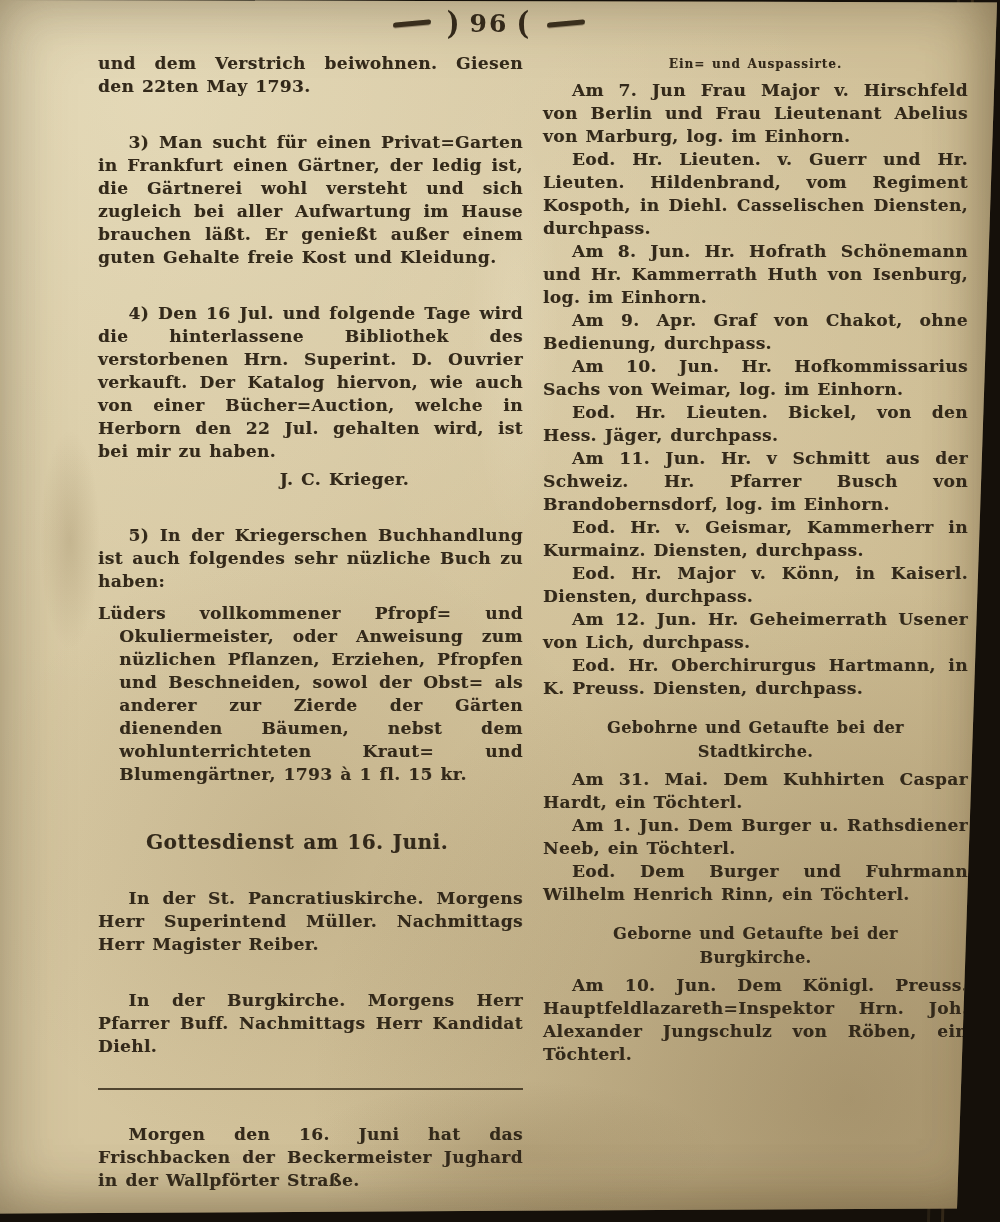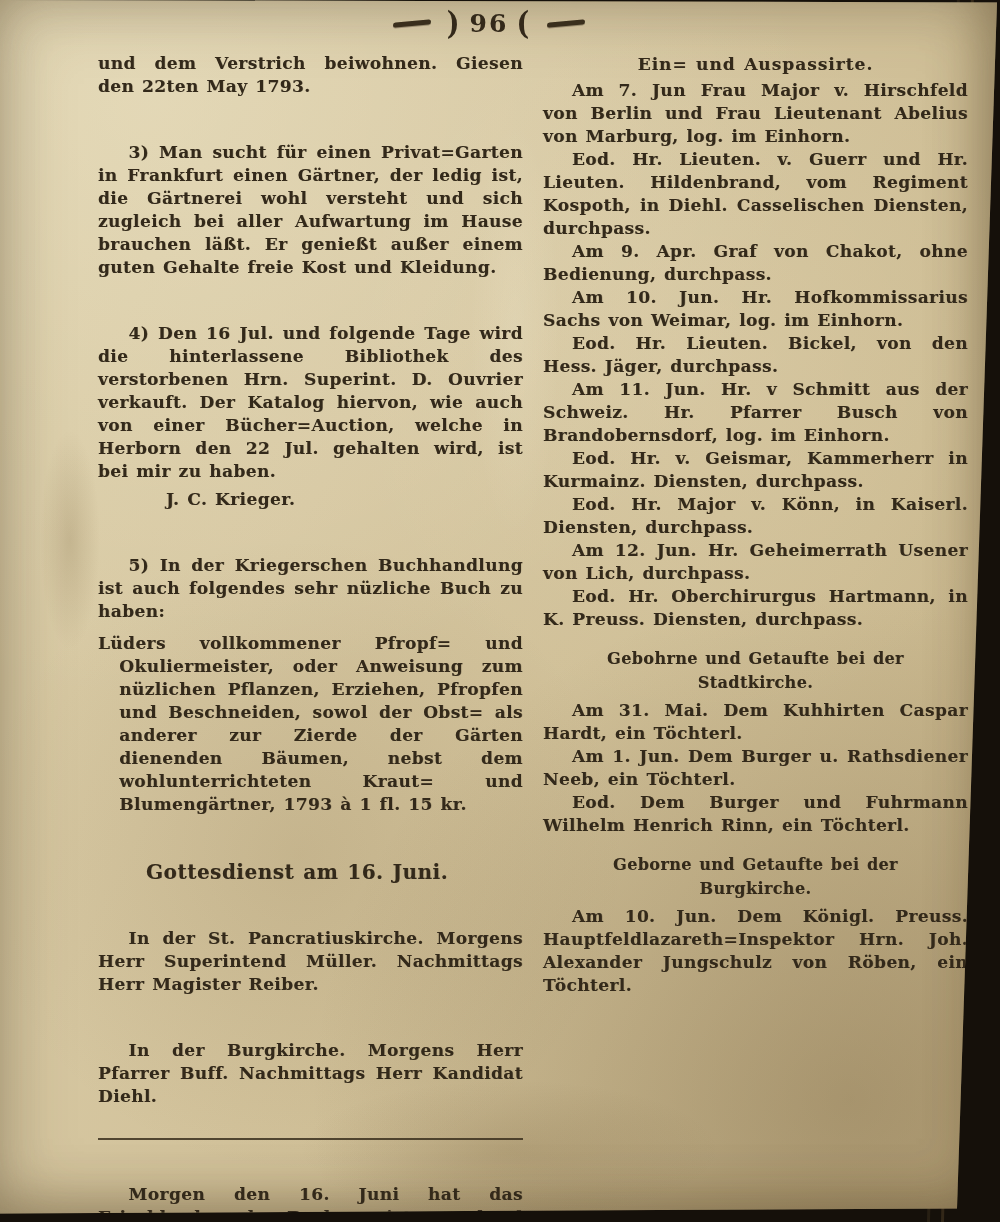--- a/index.html
+++ b/index.html
@@ -54,40 +54,40 @@
   }
   .col{
     width:425px;
     font-size:17px;font-weight:700;line-height:23px;
     letter-spacing:.4px;word-spacing:1.5px;
     text-align:justify;
     text-shadow:.4px .4px 0 rgba(46,37,22,.35);
   }
   .col p{margin:0;}
   p.cont{text-indent:0;}
-  p.ad{text-indent:1.8em;margin-top:43px;}
+  p.ad{text-indent:1.8em;margin-top:33px;}
   p.entry{text-indent:1.7em;margin-top:0;}
-  p.signature{margin-top:5px;text-align:left;padding-left:4em;}
+  p.signature{margin-top:5px;text-align:center;padding-left:4em;}
   p.book{
     margin-top:9px;
     padding-left:1.25em;text-indent:-1.25em;
   }
   h3.subheading{
     margin:44px 0 0 0;
     font-size:20px;line-height:24px;font-weight:700;
     text-indent:2.4em;text-align:left;letter-spacing:.5px;
   }
   h4.section-heading{
     margin:16px 0 4px 0;
     font-size:16px;line-height:24px;font-weight:700;
     text-align:center;padding:0 1.4em;letter-spacing:.4px;
   }
   h3.col-heading{
     margin:0 0 3px 0;
-    font-size:17px;line-height:24px;font-weight:700;
+    font-size:12px;line-height:24px;font-weight:700;
     text-align:center;letter-spacing:1px;
   }
   .rule{
     border:none;height:2px;background:#3a2f1d;
     margin:30px 0 14px 0;opacity:.85;
   }
   .stain{position:absolute;border-radius:50%;pointer-events:none;}
   .stain.s1{left:40px;top:430px;width:60px;height:220px;background:radial-gradient(closest-side,rgba(100,76,38,.18),transparent);}
   .stain.s2{left:470px;top:120px;width:90px;height:420px;background:radial-gradient(closest-side,rgba(255,250,230,.15),transparent);}
   .stain.s3{left:300px;top:1080px;width:420px;height:140px;background:radial-gradient(closest-side,rgba(96,72,36,.16),transparent);}
@@ -129,20 +129,21 @@
         <p class="ad">In der St. Pancratiuskirche. Morgens Herr Superintend Müller. Nachmittags Herr Magister Reiber.</p>
         <p class="ad">In der Burgkirche. Morgens Herr Pfarrer Buff. Nachmittags Herr Kandidat Diehl.</p>
         <hr class="rule">
         <p class="ad">Morgen den 16. Juni hat das Frischbacken der Beckermeister Jughard in der Wallpförter Straße.</p>
       </div>
 
       <div class="col col-right">
         <h3 class="col-heading">Ein= und Auspassirte.</h3>
         <p class="entry">Am 7. Jun Frau Major v. Hirschfeld von Berlin und Frau Lieutenant Abelius von Marburg, log. im Einhorn.</p>
         <p class="entry">Eod. Hr. Lieuten. v. Guerr und Hr. Lieuten. Hildenbrand, vom Regiment Kospoth, in Diehl. Casselischen Diensten, durchpass.</p>
+        <p class="entry">Am 8. Jun. Hr. Hofrath Schönemann und Hr. Kammerrath Huth von Isenburg, log. im Einhorn.</p>
         <p class="entry">Am 9. Apr. Graf von Chakot, ohne Bedienung, durchpass.</p>
         <p class="entry">Am 10. Jun. Hr. Hofkommissarius Sachs von Weimar, log. im Einhorn.</p>
         <p class="entry">Eod. Hr. Lieuten. Bickel, von den Hess. Jäger, durchpass.</p>
         <p class="entry">Am 11. Jun. Hr. v Schmitt aus der Schweiz. Hr. Pfarrer Busch von Brandobernsdorf, log. im Einhorn.</p>
         <p class="entry">Eod. Hr. v. Geismar, Kammerherr in Kurmainz. Diensten, durchpass.</p>
         <p class="entry">Eod. Hr. Major v. Könn, in Kaiserl. Diensten, durchpass.</p>
         <p class="entry">Am 12. Jun. Hr. Geheimerrath Usener von Lich, durchpass.</p>
         <p class="entry">Eod. Hr. Oberchirurgus Hartmann, in K. Preuss. Diensten, durchpass.</p>
 
         <h4 class="section-heading">Gebohrne und Getaufte bei der Stadtkirche.</h4>

